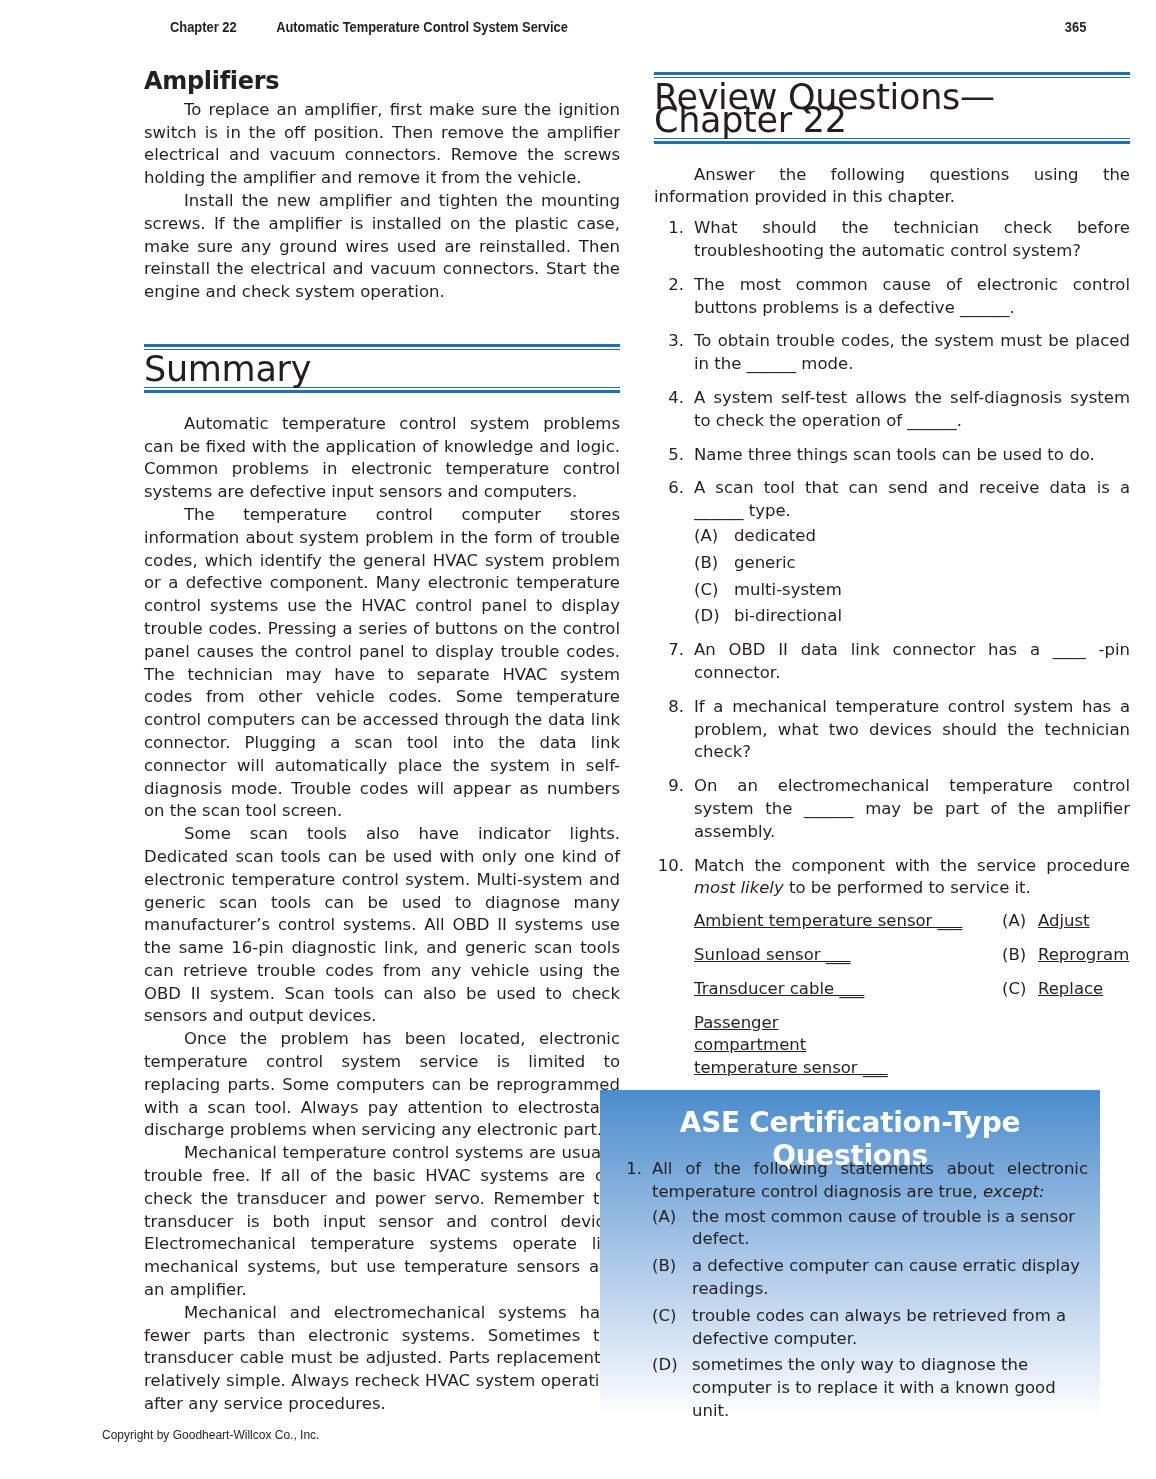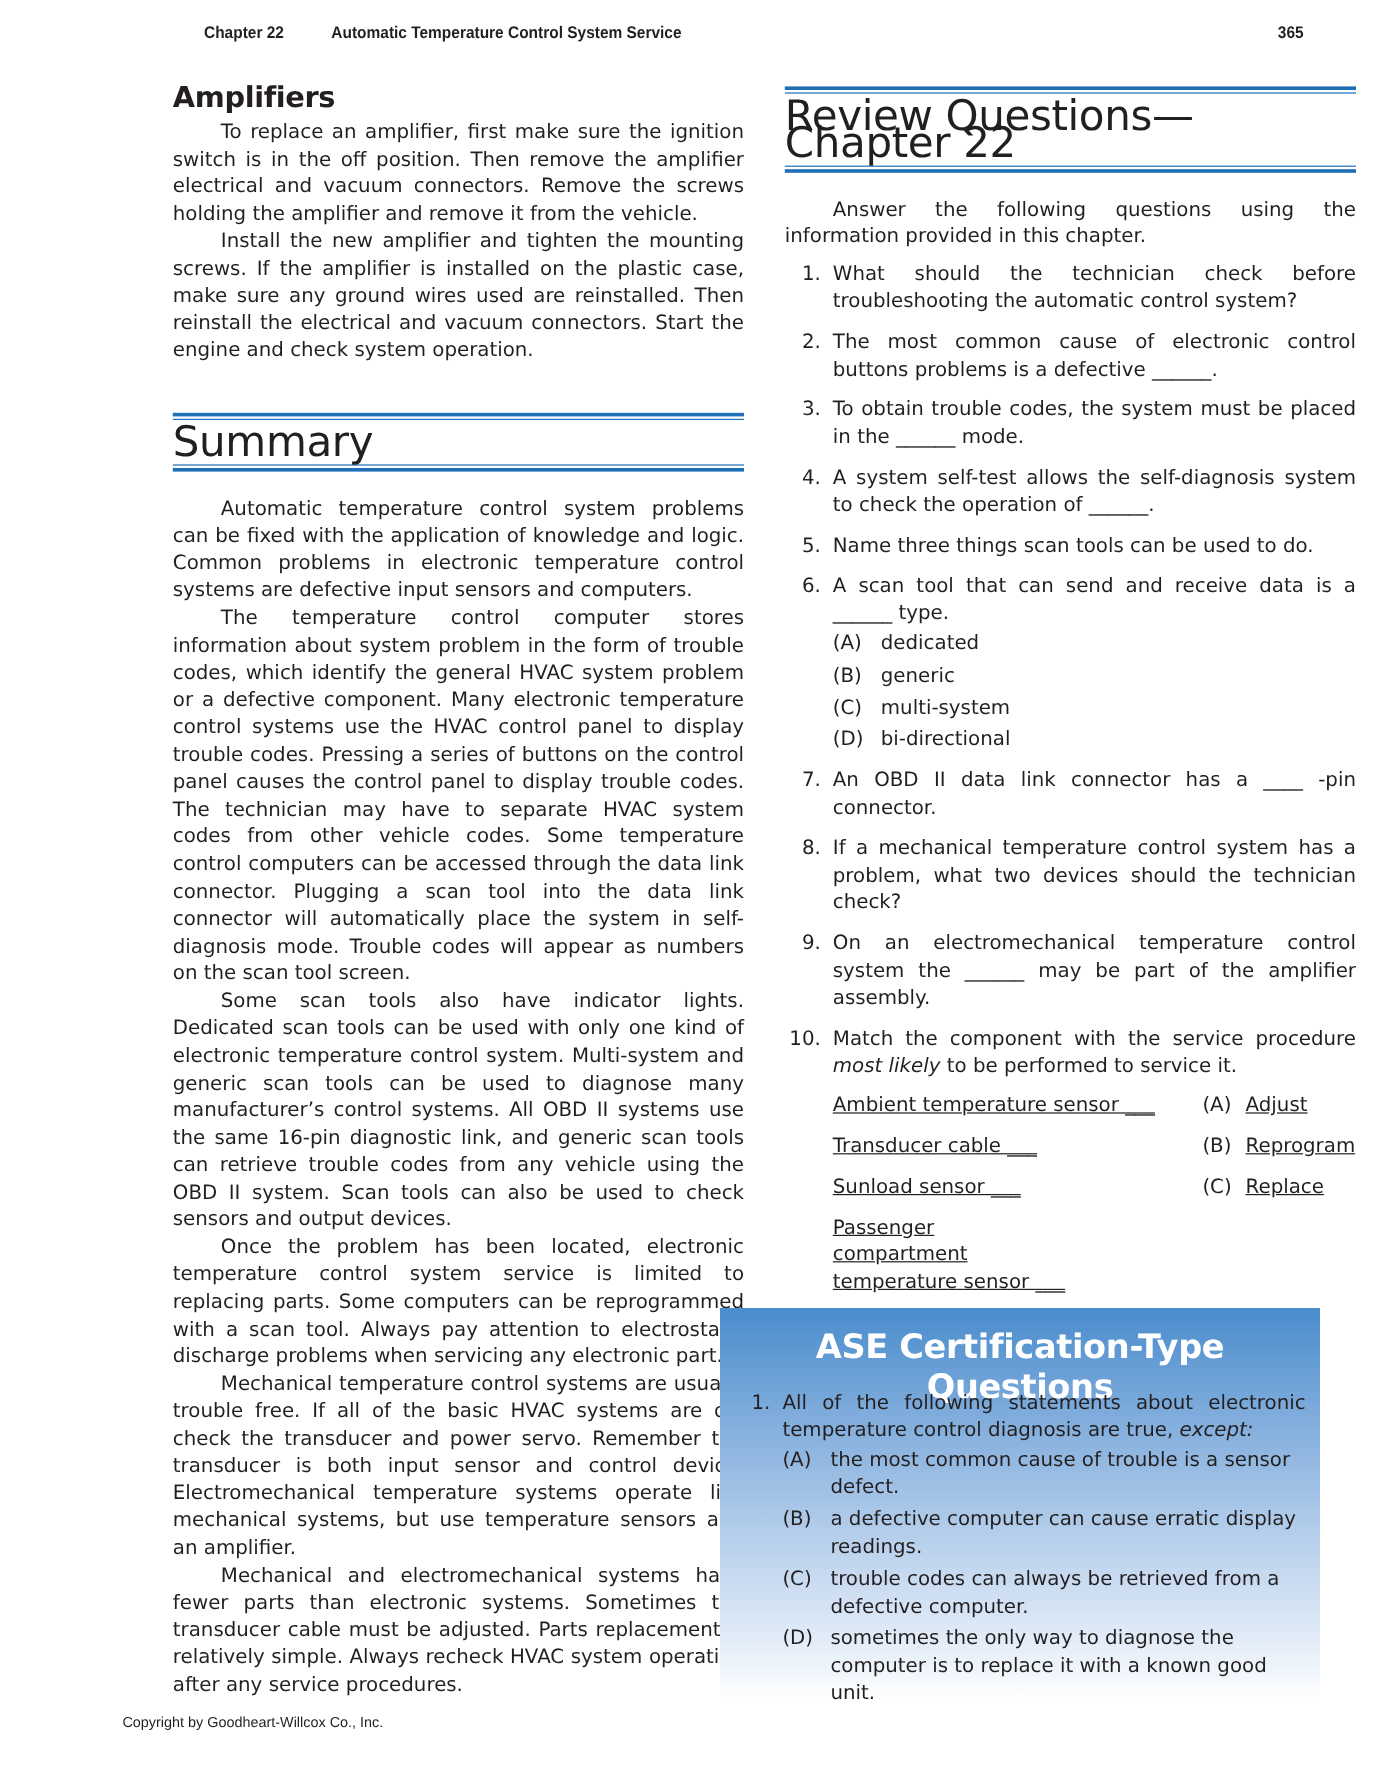--- a/index.html
+++ b/index.html
@@ -84,22 +84,22 @@
         <li><span class="lt">(D)</span><span>bi-directional</span></li>
       </ul>
     </li>
     <li><span class="num">7.</span><span>An OBD II data link connector has a ____ -pin connector.</span></li>
     <li><span class="num">8.</span><span>If a mechanical temperature control system has a problem, what two devices should the technician check?</span></li>
     <li><span class="num">9.</span><span>On an electromechanical temperature control system the ______ may be part of the amplifier assembly.</span></li>
     <li><span class="num">10.</span><span>Match the component with the service procedure </span><i>most likely</i><span> to be performed to service it.</span>
       <div class="match">
         <div class="comps">
           <div>Ambient temperature sensor ___</div>
+          <div>Sunload sensor ___</div>
           <div>Transducer cable ___</div>
-          <div>Sunload sensor ___</div>
           <div style="width:200px">Passenger compartment temperature sensor ___</div>
           <div>Power module ___</div>
         </div>
         <div class="procs">
           <div><span class="lt">(A)</span><span>Adjust</span></div>
           <div><span class="lt">(B)</span><span>Reprogram</span></div>
           <div><span class="lt">(C)</span><span>Replace</span></div>
         </div>
       </div>
     </li>

